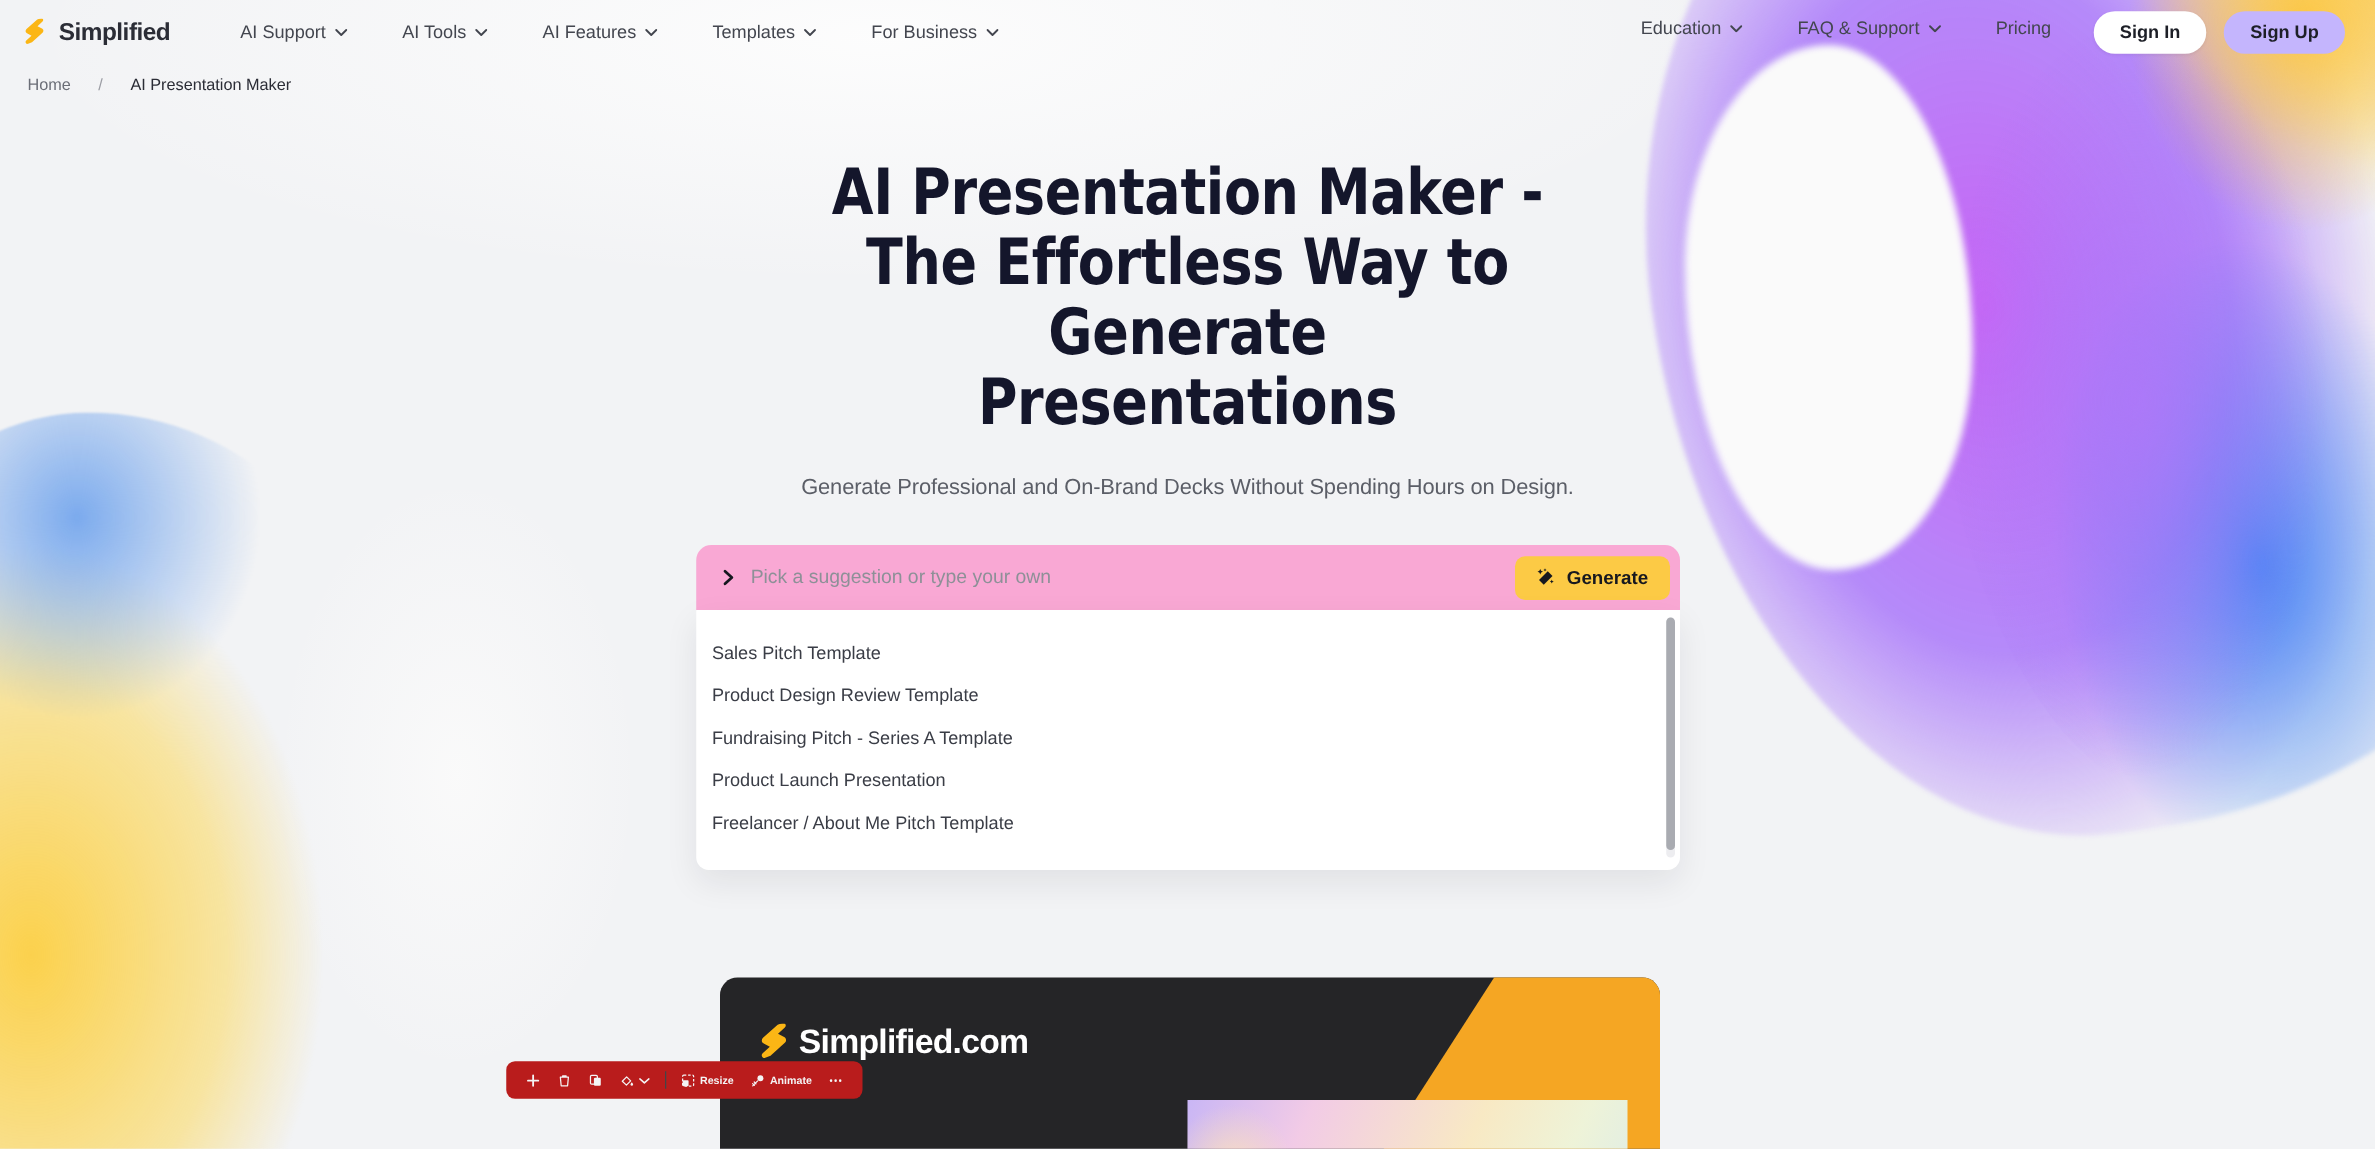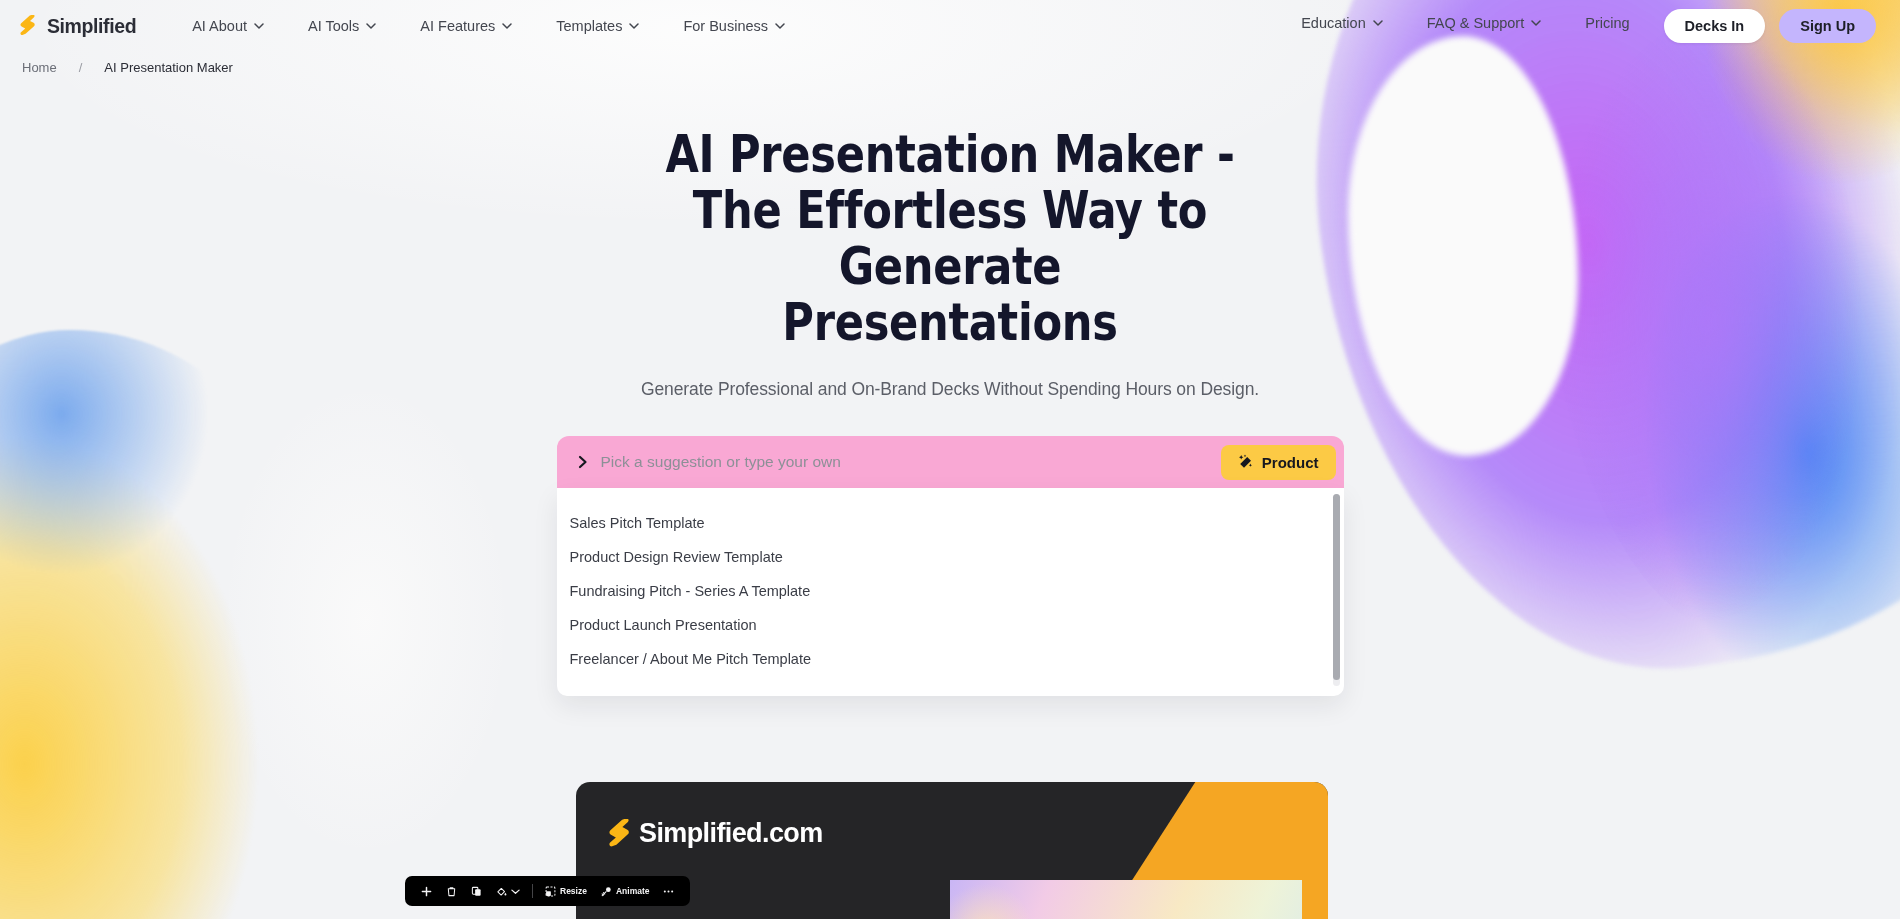--- a/index.html
+++ b/index.html
@@ -365,23 +365,23 @@
     width: 352px;
     height: 240px;
     background:
       radial-gradient(circle 70px at 10% 22%, rgba(255,230,180,0.75) 0%, rgba(255,230,180,0) 70%),
       linear-gradient(115deg, #c9b6f5 0%, #f2cbe6 22%, #f8e9c4 52%, #eef3d8 70%, #cfe6f4 100%);
   }
 
   .demo-toolbar {
     position: absolute;
     left: 405px;
-    top: 876px;
+    top: 849px;
     height: 30px;
-    background: #000000;
+    background: #b91c1c;
     border-radius: 7px;
     display: flex;
     align-items: center;
     gap: 0;
     padding: 0 9px;
     z-index: 4;
   }
 
   .tb-btn {
     display: flex;
@@ -414,21 +414,21 @@
 
   <div class="brand">
     <svg class="brand-mark" viewBox="0 0 19 22">
       <path d="M11.8 0.6 L3.2 8.2 C2.1 9.2 2.3 10.9 3.6 11.6 L7.2 13.5 L3.0 17.3 C1.7 18.5 2.9 20.6 4.5 20.0 L7.6 18.8 L16.0 11.2 C17.1 10.2 16.9 8.5 15.6 7.8 L12.0 5.9 L16.0 2.2 C17.3 1.0 16.1 -1.0 14.5 -0.4 Z" fill="#fbb615"></path>
     </svg>
     <span class="brand-name">Simplified</span>
   </div>
 
   <div class="nav-links">
     <div class="nav-item">
-      <span>AI About</span>
+      <span>AI Support</span>
       <svg class="caret" viewBox="0 0 10 6">
           <path d="M1 1 L5 5 L9 1" fill="none" stroke="#43464f" stroke-width="1.5" stroke-linecap="round" stroke-linejoin="round"></path>
         </svg>
     </div>
     <div class="nav-item">
       <span>AI Tools</span>
       <svg class="caret" viewBox="0 0 10 6">
           <path d="M1 1 L5 5 L9 1" fill="none" stroke="#43464f" stroke-width="1.5" stroke-linecap="round" stroke-linejoin="round"></path>
         </svg>
     </div>
@@ -461,21 +461,21 @@
     </div>
     <div class="nav-item">
       <span>FAQ &amp; Support</span>
       <svg class="caret" viewBox="0 0 10 6">
           <path d="M1 1 L5 5 L9 1" fill="none" stroke="#43464f" stroke-width="1.5" stroke-linecap="round" stroke-linejoin="round"></path>
         </svg>
     </div>
     <div class="nav-item">
       <span>Pricing</span>
     </div>
-    <button class="btn-signin">Decks In</button>
+    <button class="btn-signin">Sign In</button>
     <button class="btn-signup">Sign Up</button>
   </div>
 </div>
 
 <div class="breadcrumb">
   <span class="crumb-link">Home</span>
   <span class="crumb-sep">/</span>
   <span class="crumb-current">AI Presentation Maker</span>
 </div>
 
@@ -495,21 +495,21 @@
       <path d="M3 2 L8.5 7 L3 12" fill="none" stroke="#16181f" stroke-width="2.2" stroke-linecap="round" stroke-linejoin="round"></path>
     </svg>
     <input class="search-input" type="text" placeholder="Pick a suggestion or type your own" style="">
     <button class="btn-generate">
       <svg class="wand" viewBox="0 0 16 16">
         <path d="M9.2 3.0 L13.0 6.8 L6.0 13.8 L2.2 10.0 Z" fill="#16181f"></path>
         <path d="M3.2 1.1 L3.9 2.6 L5.4 3.3 L3.9 4.0 L3.2 5.5 L2.5 4.0 L1.0 3.3 L2.5 2.6 Z" fill="#16181f"></path>
         <path d="M12.4 9.6 L12.9 10.7 L14.0 11.2 L12.9 11.7 L12.4 12.8 L11.9 11.7 L10.8 11.2 L11.9 10.7 Z" fill="#16181f"></path>
         <path d="M7.0 0.6 L7.4 1.5 L8.3 1.9 L7.4 2.3 L7.0 3.2 L6.6 2.3 L5.7 1.9 L6.6 1.5 Z" fill="#16181f"></path>
       </svg>
-      <span>Product</span>
+      <span>Generate</span>
     </button>
   </div>
 
   <div class="suggest-panel">
     <div class="suggest-item">Sales Pitch Template</div>
     <div class="suggest-item">Product Design Review Template</div>
     <div class="suggest-item">Fundraising Pitch - Series A Template</div>
     <div class="suggest-item">Product Launch Presentation</div>
     <div class="suggest-item">Freelancer / About Me Pitch Template</div>
     <div class="suggest-scrollbar">

